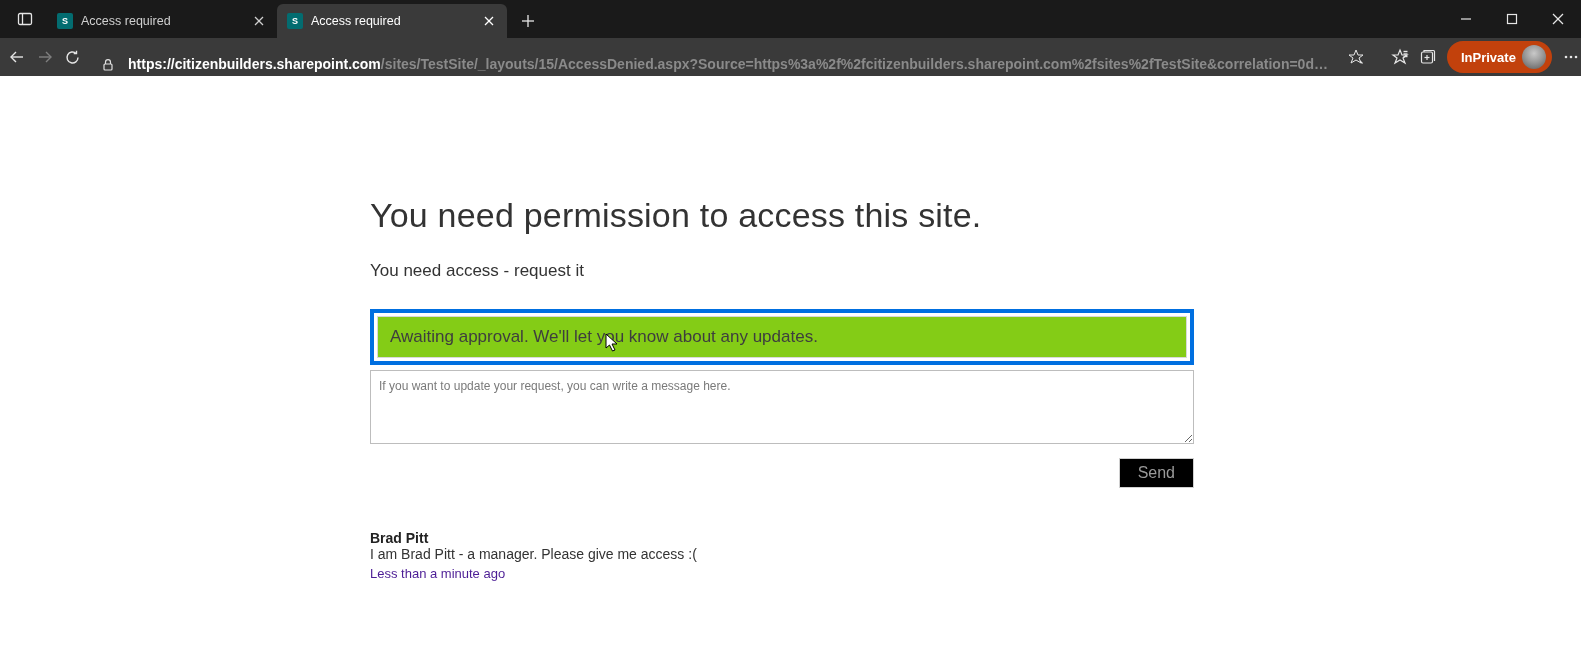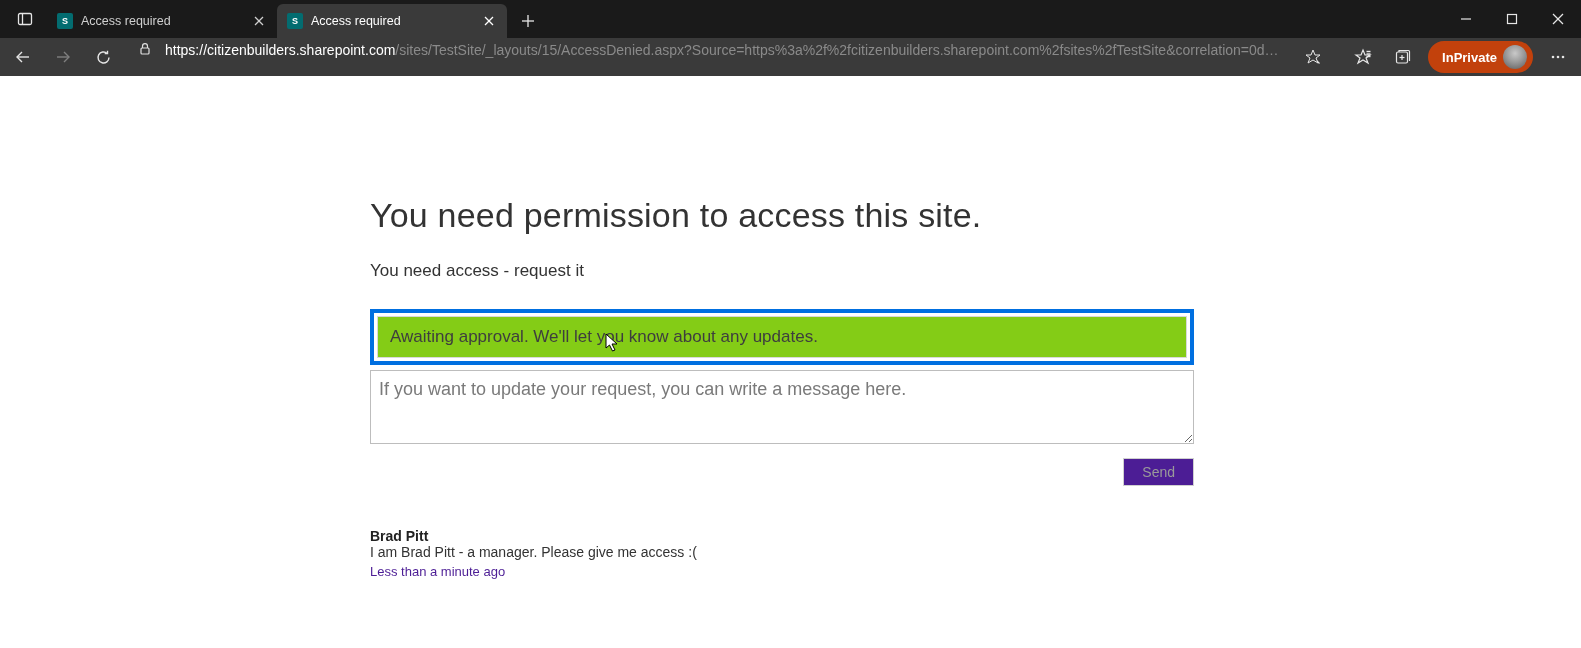--- a/index.html
+++ b/index.html
@@ -118,25 +118,26 @@
       height: 30px;
       display: flex;
       align-items: center;
       justify-content: center;
       color: #e6e6e6;
     }
     .nav-btn.disabled { opacity: 0.4; }
     .addr-container {
       flex: 1;
       display: flex;
-      align-items: flex-start;
+      align-items: flex-end;
       height: 30px;
       border-radius: 15px;
       padding: 0 10px;
       gap: 13px;
+      font-weight: bold;
     }
     .lock-icon { color: #e0e0e0; }
     .addr-text {
       flex: 1;
       white-space: nowrap;
       overflow: hidden;
       text-overflow: ellipsis;
       font-size: 14px;
       color: #8a8a8a;
     }
@@ -202,34 +203,34 @@
       font-size: 17px;
       color: #3e3e3e;
     }
     .msg-textarea {
       width: 100%;
       height: 74px;
       resize: vertical;
       border: 1px solid #bdbdbd;
       padding: 8px 8px;
       font-family: inherit;
-      font-size: 18px;
+      font-size: 12px;
       color: #333;
     }
     .msg-textarea::placeholder { color: #7a7a7a; }
     .send-row {
       display: flex;
       justify-content: flex-end;
       margin-top: 10px;
     }
     .send-btn {
       border: 1px solid #d0d0d0;
-      background: #4c1d95;
+      background: #000000;
       color: #9a9a9a;
-      font-size: 14px;
+      font-size: 16px;
       padding: 5px 18px;
       cursor: default;
     }
     .request-log { margin-top: 42px; }
     .req-user { font-size: 14px; font-weight: 700; color: #222; }
     .req-msg  { font-size: 14px; color: #333; margin-bottom: 4px; }
     .req-time { font-size: 13px; color: #4c1d95; }
 
     .cursor {
       position: absolute;

